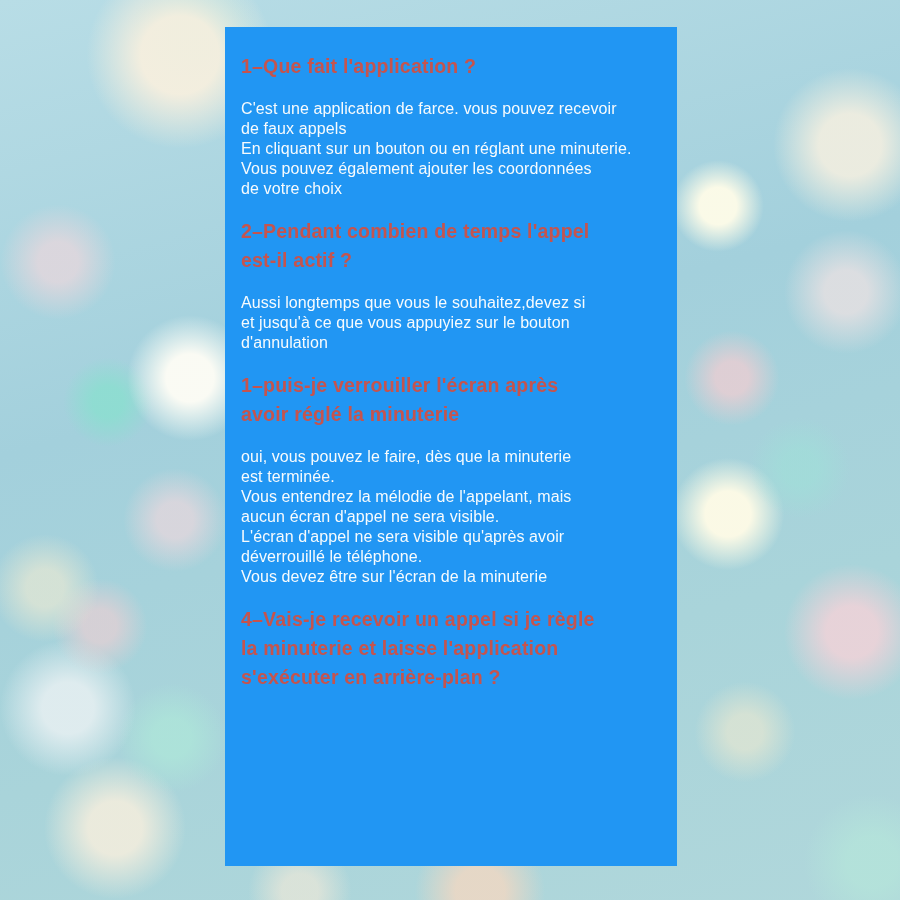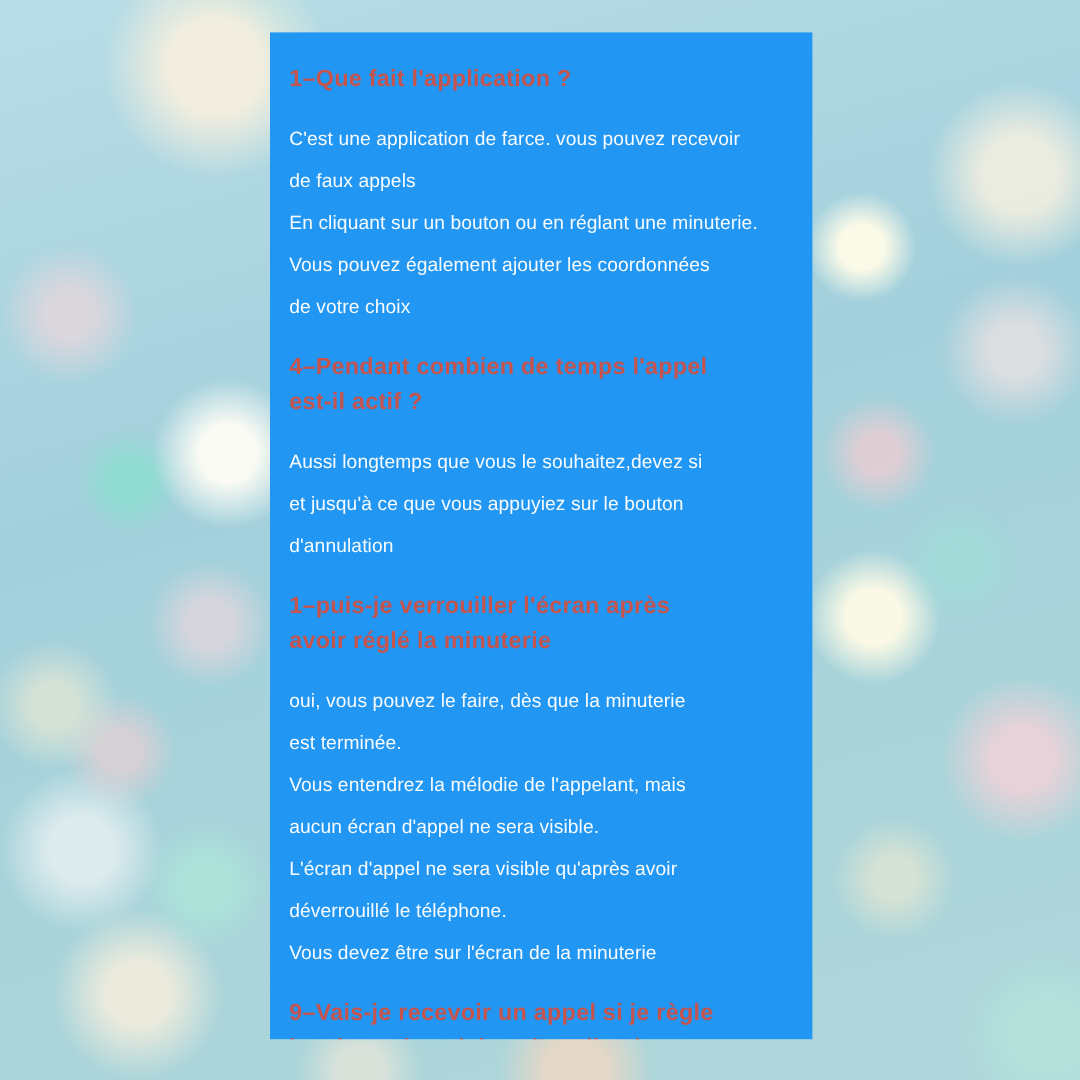--- a/index.html
+++ b/index.html
@@ -42,21 +42,21 @@
     overflow:hidden;
   }
   .faq-panel h2{
     font-size:19.5px;line-height:29px;font-weight:bold;letter-spacing:.2px;
     color:var(--heading-color,#c5544e);
     margin:18px 0;
     white-space:pre-line;
   }
   .faq-panel h2:first-child{margin-top:0;}
   .faq-panel p{
-    font-size:16px;line-height:35px;font-weight:400;letter-spacing:.1px;
+    font-size:16px;line-height:20px;font-weight:400;letter-spacing:.1px;
     color:var(--body-color,#f7fbfd);
     margin:0 0 18px;
     white-space:pre-line;
   }
 </style>
 </head>
 <body>
 
 <div class="bokeh-bg">
   <div class="faq-panel">
@@ -64,39 +64,39 @@
     <section>
       <h2>1–Que fait l'application ?</h2>
       <p>C'est une application de farce. vous pouvez recevoir
 de faux appels
 En cliquant sur un bouton ou en réglant une minuterie.
 Vous pouvez également ajouter les coordonnées
 de votre choix</p>
     </section>
 
     <section>
-      <h2>4–Pendant combien de temps l'appel
+      <h2>2–Pendant combien de temps l'appel
 est-il actif ?</h2>
       <p>Aussi longtemps que vous le souhaitez,devez si
 et jusqu'à ce que vous appuyiez sur le bouton
 d'annulation</p>
     </section>
 
     <section>
       <h2>1–puis-je verrouiller l'écran après
 avoir réglé la minuterie</h2>
       <p>oui, vous pouvez le faire, dès que la minuterie
 est terminée.
 Vous entendrez la mélodie de l'appelant, mais
 aucun écran d'appel ne sera visible.
 L'écran d'appel ne sera visible qu'après avoir
 déverrouillé le téléphone.
 Vous devez être sur l'écran de la minuterie</p>
     </section>
 
     <section>
-      <h2>9–Vais-je recevoir un appel si je règle
+      <h2>4–Vais-je recevoir un appel si je règle
 la minuterie et laisse l'application
 s'exécuter en arrière-plan ?</h2>
     </section>
 
   </div>
 </div>
 
 </body></html>

